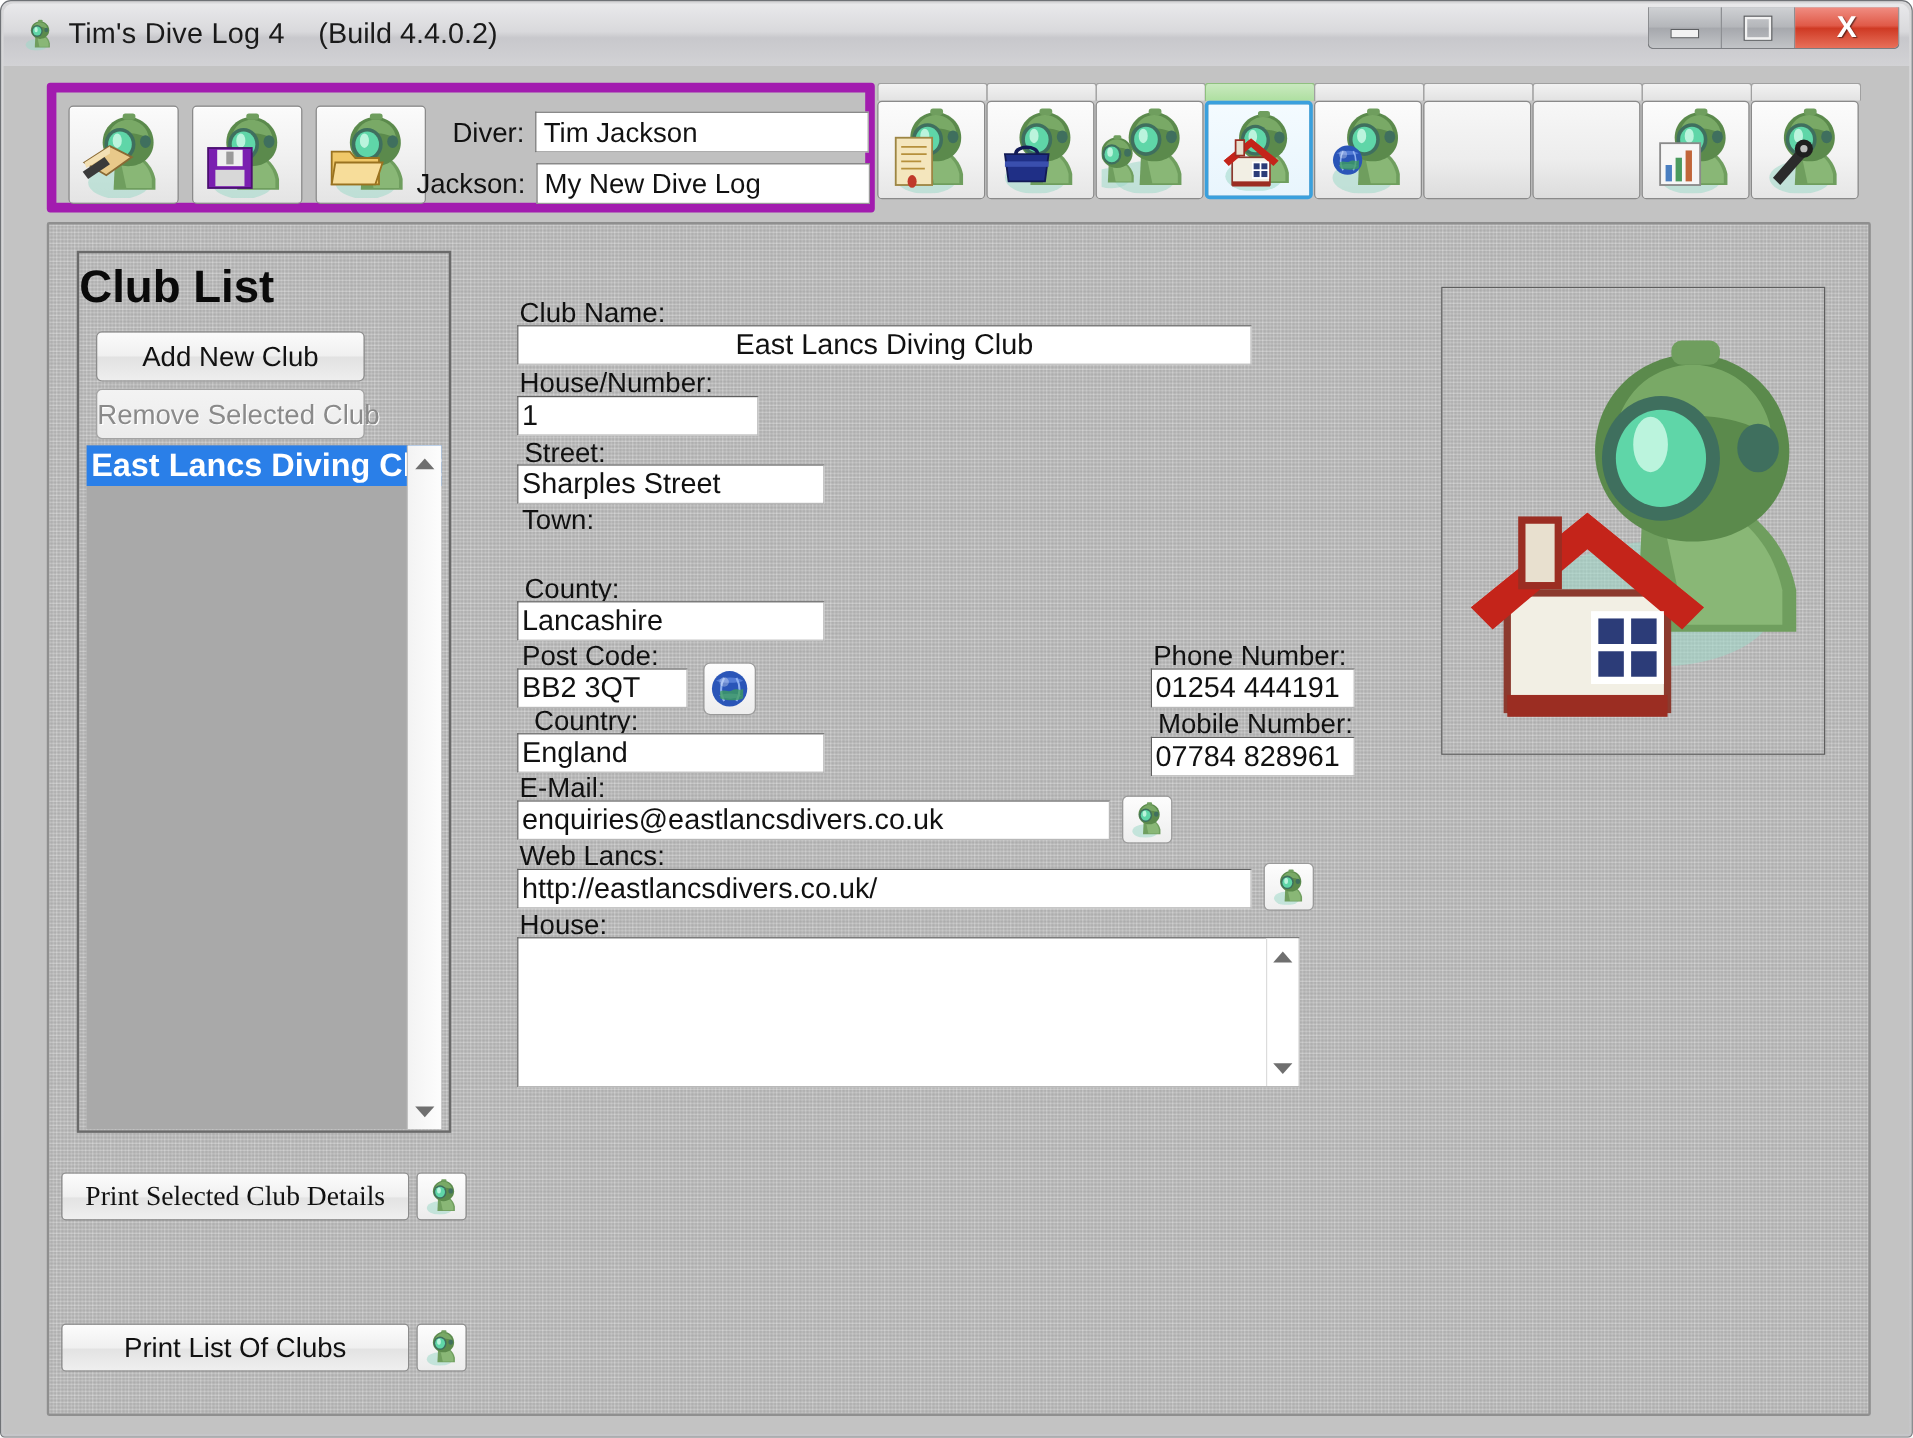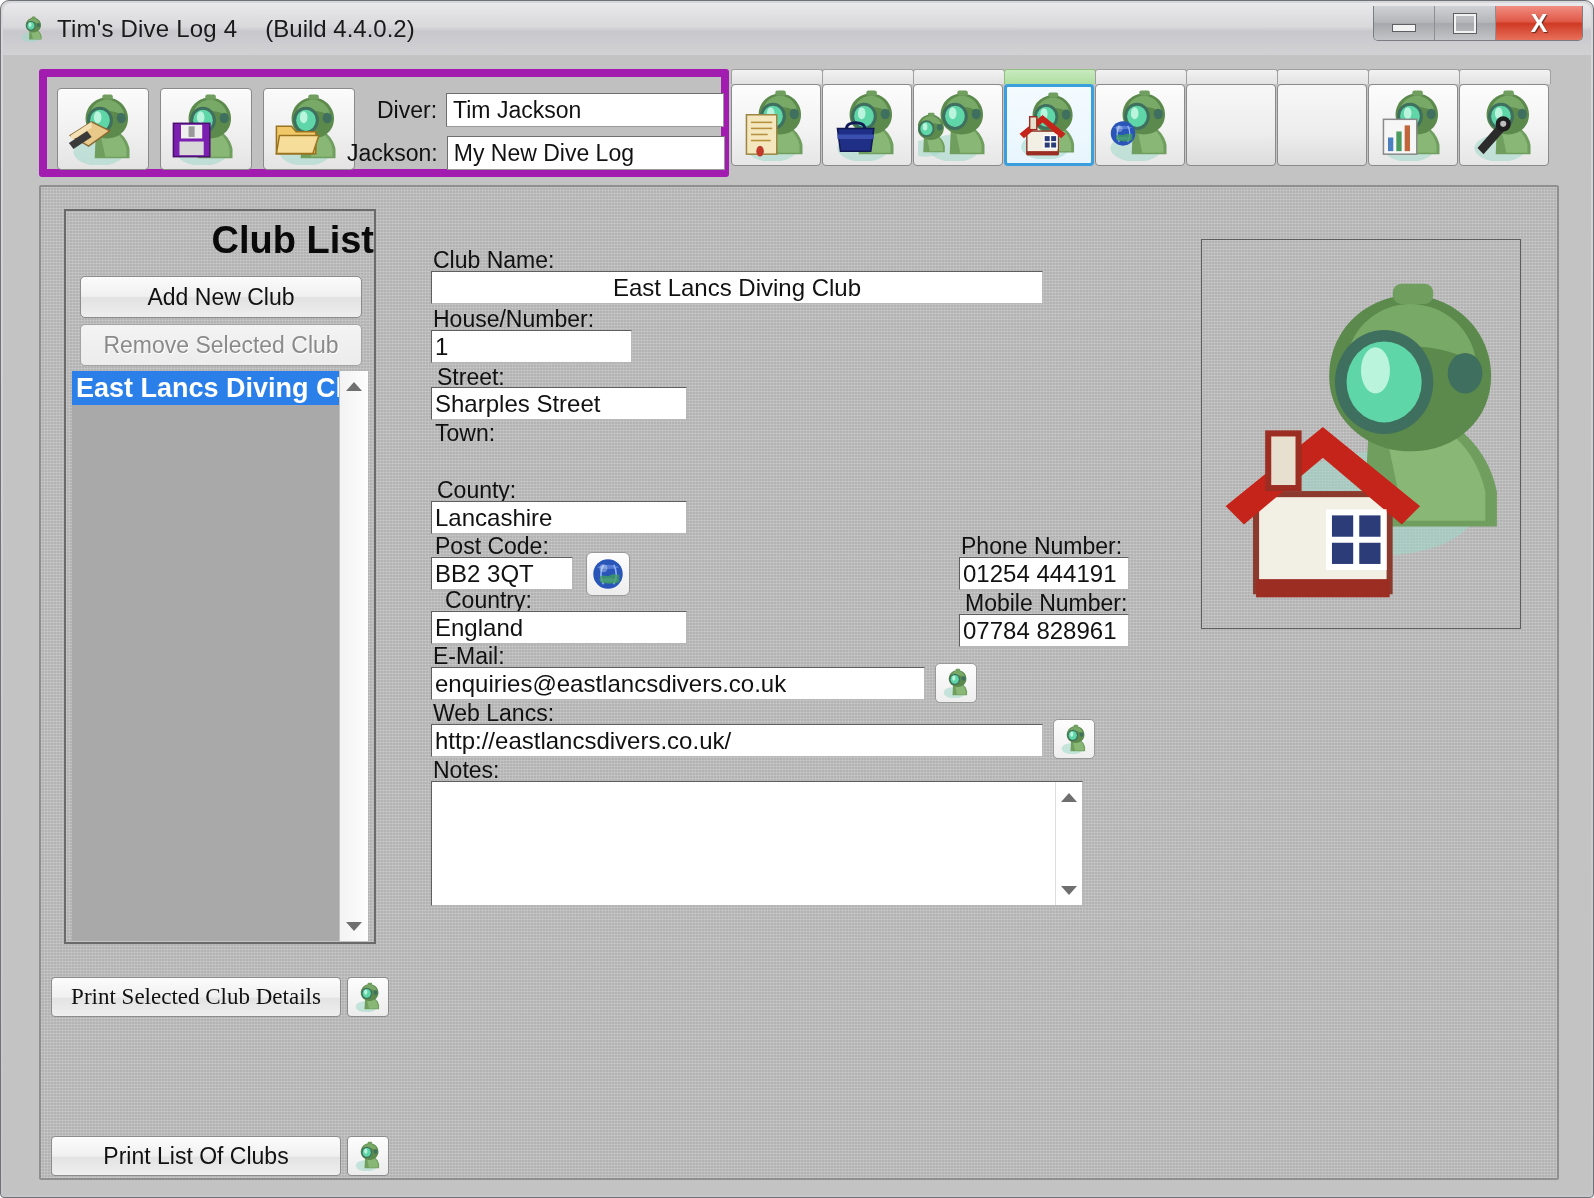--- a/index.html
+++ b/index.html
@@ -228,29 +228,29 @@
     position: absolute;
     left: 23px; top: 22px;
     width: 312px; height: 735px;
     box-sizing: border-box;
     border: 2px solid #6a6a6a;
   }
   #club-list-title {
     position: absolute;
     left: 0; top: 8px;
     width: 100%;
-    text-align: right;
+    text-align: left;
     font-size: 38px;
     font-weight: bold;
     color: #0a0a0a;
   }
   .list-btn {
     position: absolute;
     left: 14px;
-    width: 282px; height: 42px;
+    width: 224px; height: 42px;
     box-sizing: border-box;
     background: linear-gradient(180deg,#fbfbfb 0%, #f0f0f0 48%, #e2e2e2 52%, #eeeeee 100%);
     border: 1px solid #8c8c8c;
     border-radius: 5px;
     font-size: 23px;
     color: #111;
     text-align: center;
     line-height: 40px;
     white-space: pre;
   }
@@ -312,21 +312,21 @@
     border-top: 9px solid #6f6f6f;
   }
 
   
   .print-row {
     position: absolute;
     display: flex;
     align-items: center;
   }
   #print-club-row { left: 10px; top: 790px; font-family: Liberation Serif, serif; }
-  #print-list-row { left: 10px; top: 949px; border-radius: 17px; }
+  #print-list-row { left: 10px; top: 916px; border-radius: 17px; }
   .print-btn {
     width: 290px; height: 40px;
     box-sizing: border-box;
     background: linear-gradient(180deg,#fcfcfc 0%, #f0f0f0 50%, #e3e3e3 54%, #efefef 100%);
     border: 1px solid #8c8c8c;
     border-radius: 4px;
     font-size: 23px;
     color: #111;
     text-align: center;
     line-height: 38px;
@@ -741,21 +741,21 @@
         </div>
 
         <span class="form-label" style="left:40px; top:503px">Web Lancs:</span>
         <div class="form-input" style="left:38px; top:527px; width:612px">http://eastlancsdivers.co.uk/</div>
         <div class="mini-icon-btn" style="left:660px; top:522px">
           <svg viewBox="0 0 90 95" class="icon-fit icon-pad">
               <use href="#g-diver"></use>
             </svg>
         </div>
 
-        <span class="form-label" style="left:40px; top:560px">Notes:</span>
+        <span class="form-label" style="left:40px; top:560px">House:</span>
         <div id="notes-box" style="top:584px">
           <span style="display:block;padding:4px;font-size:22px;color:#111;"></span>
           <div id="notes-scrollbar">
             <div class="sb-arrow up">
               <div class="tri-up"></div>
             </div>
             <div class="sb-arrow down">
               <div class="tri-down"></div>
             </div>
           </div>

